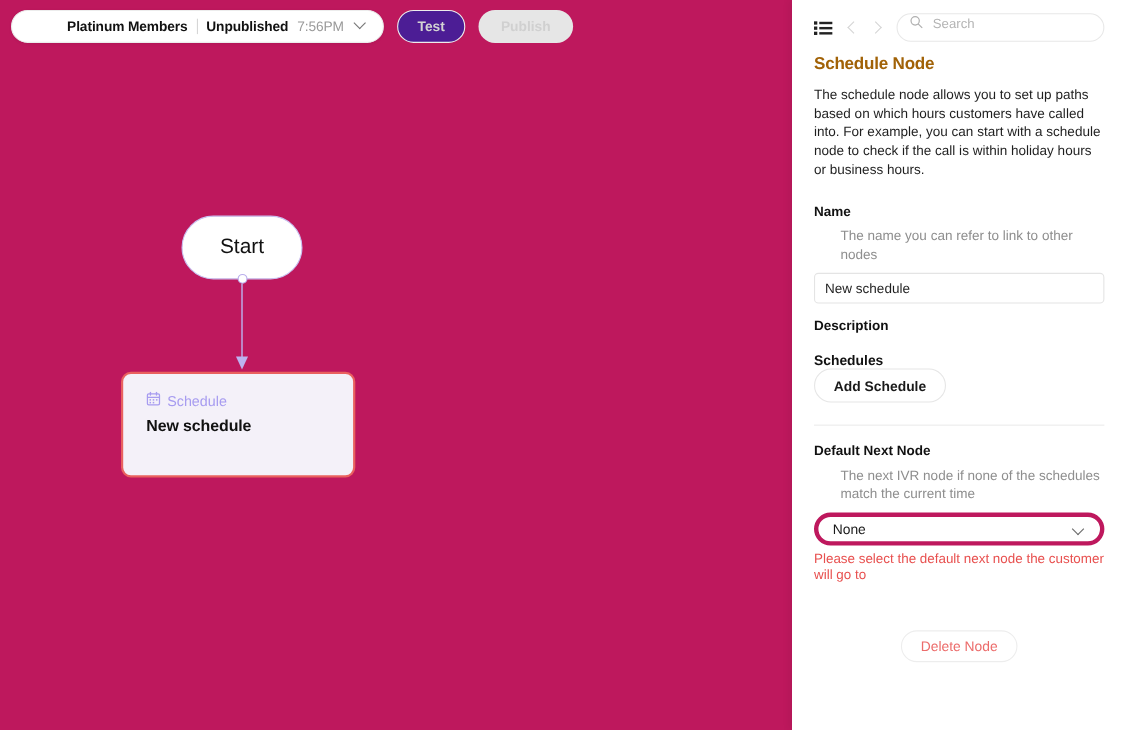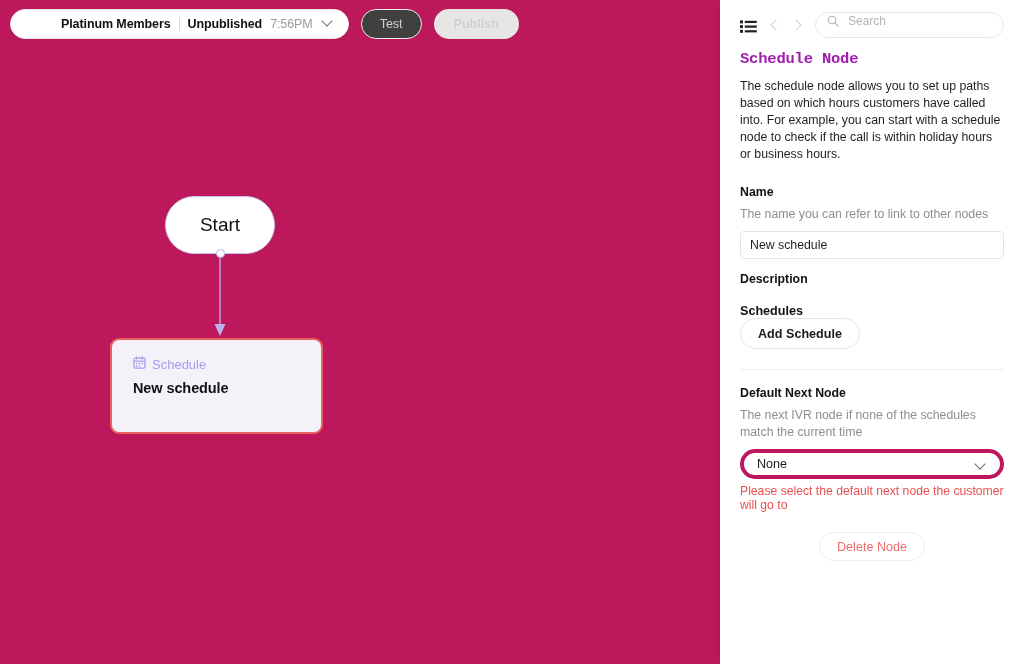--- a/index.html
+++ b/index.html
@@ -54,24 +54,24 @@
     display: inline-block; position: relative; top: -2px;
   }
   .chev-down::after {
     content: ""; position: absolute; left: 0; top: 0;
     width: 7px; height: 7px;
     border-right: 1.6px solid #777; border-bottom: 1.6px solid #777;
     transform: rotate(45deg);
   }
   .btn-test {
     height: 30px; padding: 0 18px;
-    background: #404040;
+    background: #4c1d95;
     border: 1px solid #ededed;
     border-radius: 16px;
-    font-size: 12.5px; font-weight: normal; color: #d3d3d3;
+    font-size: 12.5px; font-weight: bold; color: #d3d3d3;
     display: flex; align-items: center; justify-content: center;
     cursor: default;
   }
   .btn-publish {
     height: 30px; padding: 0 20px;
     background: #e6e6e6;
     border: none;
     border-radius: 16px;
     font-size: 12.5px; font-weight: bold; color: #d0d0d0;
     display: flex; align-items: center; justify-content: center;
@@ -154,34 +154,35 @@
     background: #fff;
   }
   .search-wrap input {
     border: none; outline: none; background: transparent;
     font-family: "Liberation Sans", sans-serif;
     font-size: 12px; color: #3a3a3a; width: 100%;
   }
   .search-wrap input::placeholder { color: #b4b4b4; }
 
   .panel-title {
-    font-size: 15.5px; font-weight: bold; color: #a21caf;
-    margin: 8px 0 10px 0; letter-spacing: -0.2px; font-family: Liberation Mono, monospace;
+    font-size: 15.5px; font-weight: bold; color: #a16207;
+    margin: 8px 0 10px 0; letter-spacing: -0.2px;
   }
   .panel-desc {
     font-size: 12.3px; color: #1f1f1f; line-height: 17px;
     margin-bottom: 22px;
   }
   .field-label {
     font-size: 12.3px; font-weight: bold; color: #111111;
     margin-bottom: 7px;
   }
   .field-help {
     font-size: 12.3px; color: #8e8e8e; line-height: 17px;
     margin-bottom: 8px;
+    margin-left: 24px;
   }
   .text-input {
     width: 100%; height: 28px;
     border: 1px solid #e4e4e4; border-radius: 4px;
     padding: 0 9px;
     font-family: "Liberation Sans", sans-serif;
     font-size: 12.3px; color: #1f1f1f;
     outline: none; background: #fff;
   }
   .text-input::placeholder { color: #bdbdbd; }
@@ -215,21 +216,21 @@
     content: ""; position: absolute; left: 1px; top: 1px;
     width: 7px; height: 7px;
     border-right: 1.4px solid #6b6b6b; border-bottom: 1.4px solid #6b6b6b;
     transform: rotate(45deg);
   }
   .error-msg {
     font-size: 12.2px; color: #e8504f; line-height: 14px;
     margin-top: 5px;
   }
   .delete-row {
-    display: flex; justify-content: center; margin-top: 20px;
+    display: flex; justify-content: center; margin-top: 44px;
   }
   .btn-delete {
     height: 29px; padding: 0 17px;
     background: #ffffff;
     border: 1px solid #ededed; border-radius: 15px;
     font-size: 12.6px; color: #ec6c6b;
     display: inline-flex; align-items: center; justify-content: center;
     cursor: pointer;
   }
 </style>

